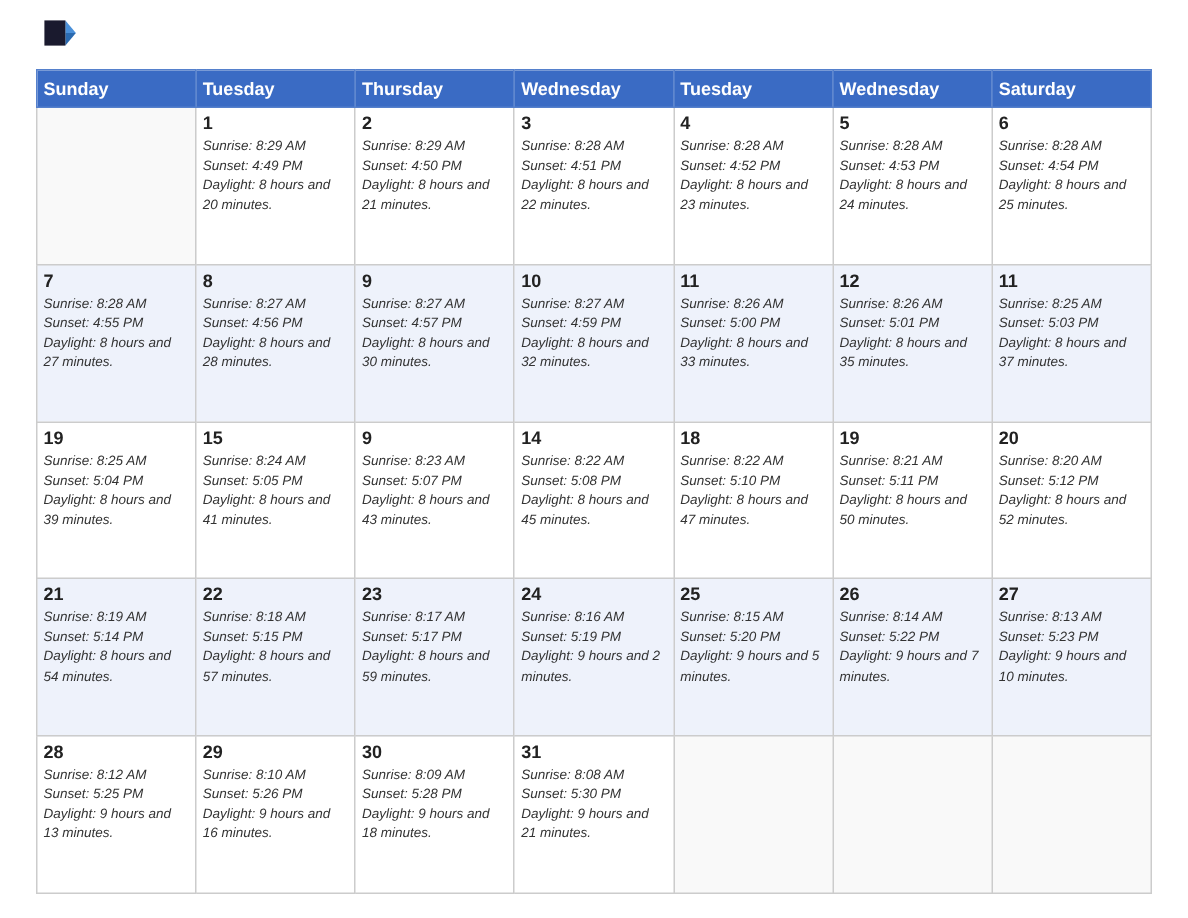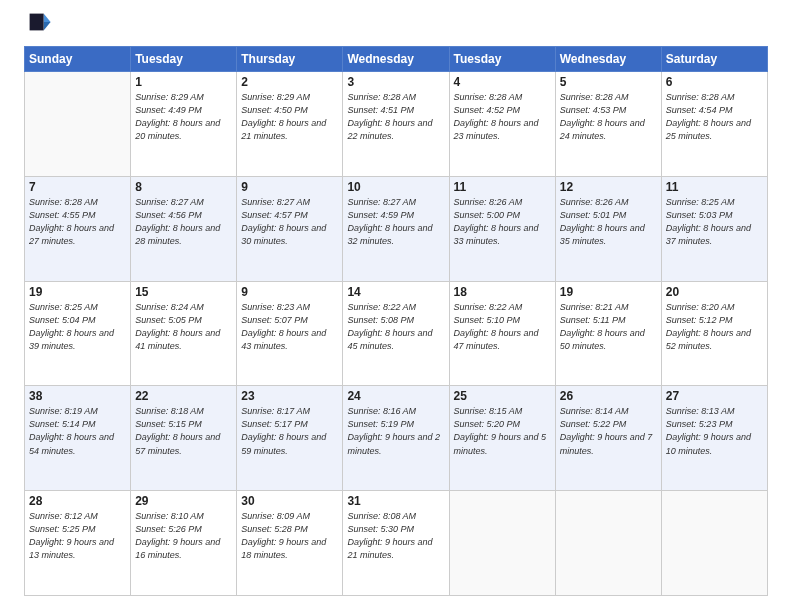--- a/index.html
+++ b/index.html
@@ -214,21 +214,21 @@
             <span class="day-number">19</span>
             <div class="day-info">Sunrise: 8:21 AM<br>Sunset: 5:11 PM<br>Daylight: 8 hours and 50 minutes.</div>
           </td>
           <td>
             <span class="day-number">20</span>
             <div class="day-info">Sunrise: 8:20 AM<br>Sunset: 5:12 PM<br>Daylight: 8 hours and 52 minutes.</div>
           </td>
         </tr>
         <tr class="alt-row">
           <td>
-            <span class="day-number">38</span>
+            <span class="day-number">21</span>
             <div class="day-info">Sunrise: 8:19 AM<br>Sunset: 5:14 PM<br>Daylight: 8 hours and 54 minutes.</div>
           </td>
           <td>
             <span class="day-number">22</span>
             <div class="day-info">Sunrise: 8:18 AM<br>Sunset: 5:15 PM<br>Daylight: 8 hours and 57 minutes.</div>
           </td>
           <td>
             <span class="day-number">23</span>
             <div class="day-info">Sunrise: 8:17 AM<br>Sunset: 5:17 PM<br>Daylight: 8 hours and 59 minutes.</div>
           </td>

